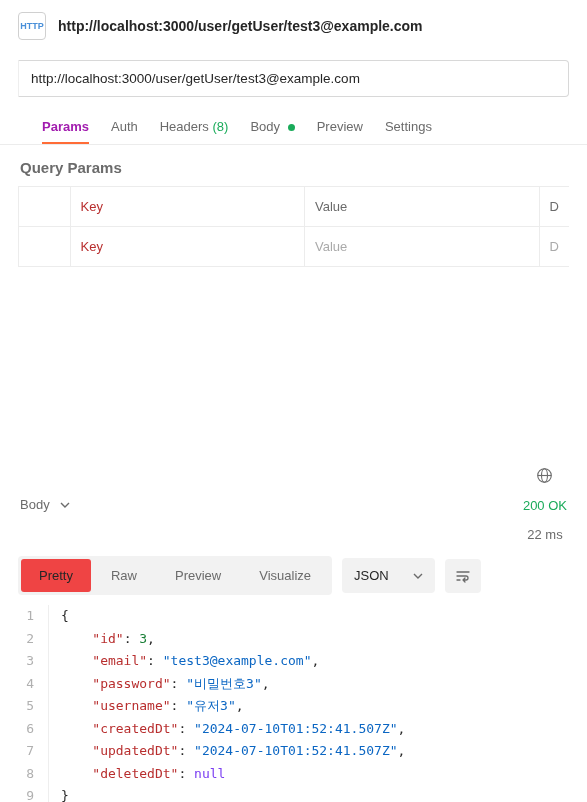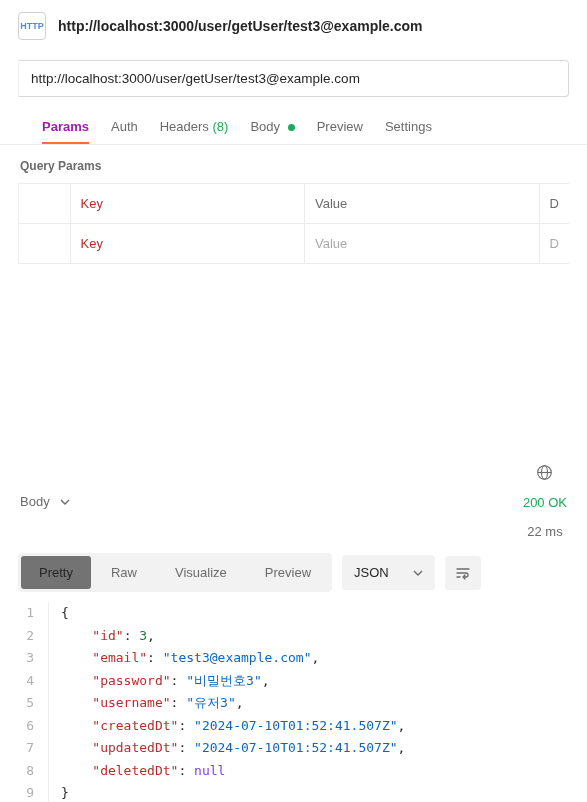--- a/index.html
+++ b/index.html
@@ -98,21 +98,21 @@
     vertical-align: middle;
   }
   .tabs-line {
     border-bottom: 1px solid #ececec;
     margin: 0 0 0 0;
   }
 
   
   .section-title {
     padding: 14px 20px 10px 20px;
-    font-size: 12px;
+    font-size: 15px;
     font-weight: 600;
     color: #6b6b6b;
   }
 
   
   .table {
     margin: 0 18px 0 18px;
     border: 1px solid #ececec;
     border-right: none;
     font-size: 13px;
@@ -160,21 +160,21 @@
     padding: 3px;
     gap: 2px;
   }
   .vtab {
     padding: 9px 18px;
     font-size: 13px;
     color: #6b6b6b;
     border-radius: 3px;
     cursor: pointer;
   }
-  .vtab.active { background: #737373; color: #262626; font-weight: 500; text-align: center; }
+  .vtab.active { background: #ef4444; color: #262626; font-weight: 500; text-align: center; }
   .format-select {
     display: flex; align-items: center; gap: 24px;
     background: #f2f2f2;
     border-radius: 4px;
     padding: 10px 12px;
     font-size: 13px;
     color: #262626;
     cursor: pointer;
   }
   .wrap-btn {
@@ -271,22 +271,22 @@
     </svg>
     <span class="status-ok">200 OK</span>
     <span>22 ms</span>
   </div>
 </div>
 
 <div class="viewtabs-row">
   <div class="viewtabs">
     <div class="vtab active">Pretty</div>
     <div class="vtab">Raw</div>
+    <div class="vtab">Preview</div>
     <div class="vtab">Visualize</div>
-    <div class="vtab">Preview</div>
   </div>
   <div class="format-select">
     <span>JSON</span>
     <svg width="10" height="10" viewBox="0 0 10 10">
         <path d="M1 3 L5 7 L9 3" stroke="#6b6b6b" stroke-width="1.4" fill="none"></path>
       </svg>
   </div>
   <div class="wrap-btn">
     <svg width="16" height="16" viewBox="0 0 16 16">
       <path d="M2 4 H14 M2 8 H11 A2 2 0 0 1 11 12 H8 M8 12 L10 10 M8 12 L10 14 M2 12 H5" stroke="#6b6b6b" stroke-width="1.3" fill="none" stroke-linecap="round"></path>

